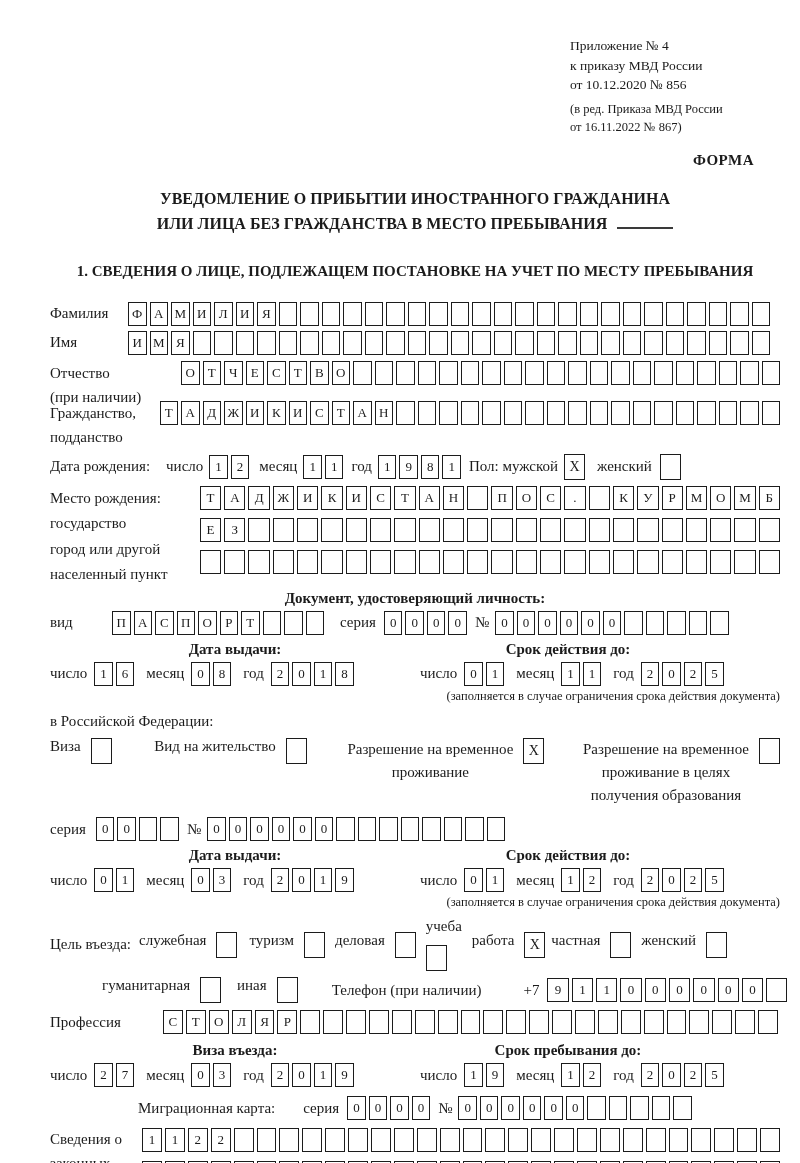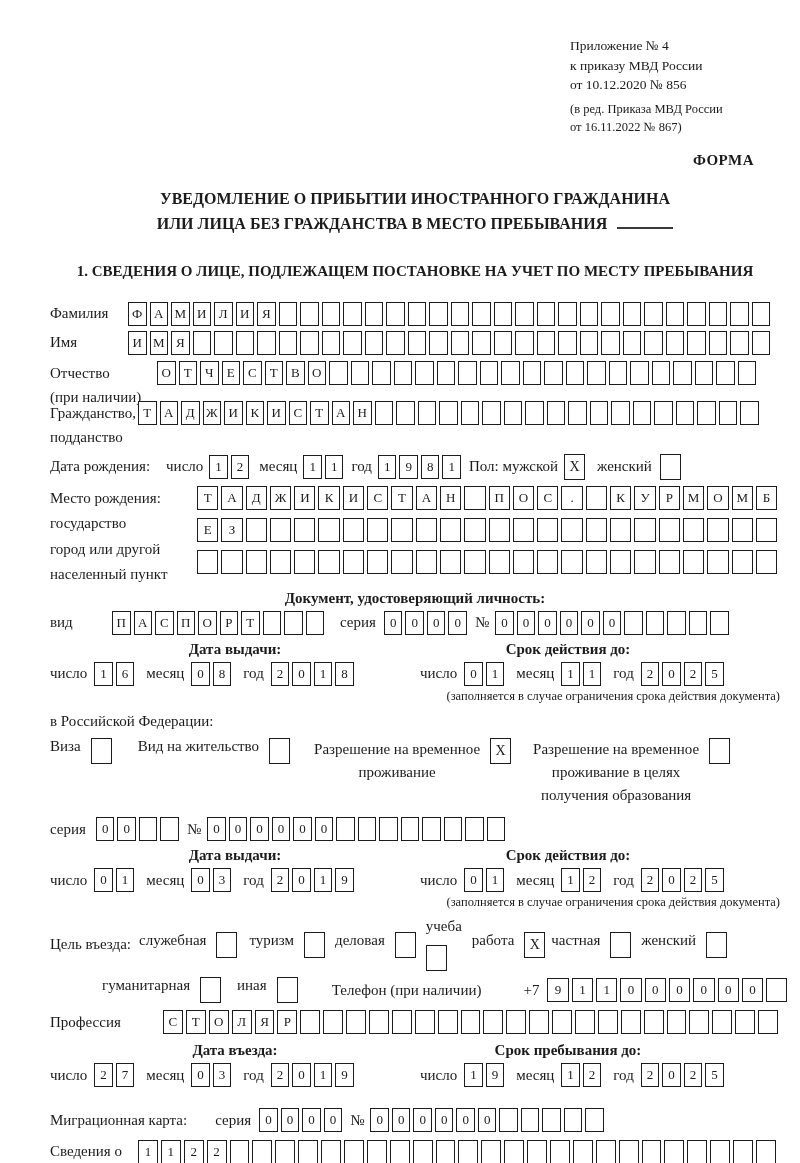--- a/index.html
+++ b/index.html
@@ -8,21 +8,21 @@
     font-family:"Liberation Serif","DejaVu Serif",serif; color:#1b1b1b;
     box-sizing:border-box; padding:36px 20px 10px 50px; overflow:hidden;
   }
   .top-right{ width:196px; margin-left:auto; margin-right:14px; font-size:13.5px; line-height:1.45; }
   .top-right .rev{ margin-top:5px; font-size:12.5px; }
   .forma{ text-align:right; font-weight:bold; font-size:15px; margin:16px 26px 0 0; letter-spacing:.5px;}
   .title{ text-align:center; font-weight:bold; font-size:16px; line-height:1.55; margin-top:18px; }
   .blank-line{ display:inline-block; width:56px; border-bottom:2.4px solid #3a3a3a; height:1px; vertical-align:baseline; margin-left:10px;}
   .sec-heading{ text-align:center; font-weight:bold; font-size:15px; margin-top:26px; white-space:nowrap;}
   .frow{ display:flex; align-items:center; flex-wrap:nowrap; margin-top:7px; }
-  .frow.start{ align-items:flex-start; }
+  .frow.start{ align-items:flex-start;justify-content:space-between; }
   .lbl{ font-size:15px; white-space:nowrap; }
   .lblcol{ font-size:15px; line-height:1.62; flex:0 0 auto; }
   .grid{ display:inline-flex; gap:3px; flex:0 0 auto; }
   .cell{
     box-sizing:border-box; width:18.5px; height:24px; border:1.8px solid #1c1c1c; background:#fff;
     display:inline-flex; align-items:center; justify-content:center;
     font-size:13px; font-family:"Liberation Serif","DejaVu Serif",serif; flex:0 0 auto;
   }
   .gw21 .cell{ width:21.3px; }
   .gw20 .cell{ width:19.9px; }
@@ -633,21 +633,21 @@
         <span class="cell"></span>
         <span class="cell"></span>
         <span class="cell"></span>
         <span class="cell"></span>
         <span class="cell"></span>
       </span>
   </div>
 
   <div class="halves" style="margin-top:8px;">
     <div class="half-l">
-      <div class="dhead">Дата въезда:</div>
+      <div class="dhead">Виза въезда:</div>
       <div class="dline">
         <span class="dl">число</span>
           <span class="grid">
             <span class="cell">2</span>
             <span class="cell">7</span>
           </span>
         <span class="dl">месяц</span>
           <span class="grid">
             <span class="cell">0</span>
             <span class="cell">3</span>
@@ -678,21 +678,21 @@
           <span class="grid">
             <span class="cell">2</span>
             <span class="cell">0</span>
             <span class="cell">2</span>
             <span class="cell">5</span>
           </span>
       </div>
     </div>
   </div>
 
-  <div class="frow" style="margin-top:21px;">
+  <div class="frow" style="margin-top:9px;justify-content:center;">
     <span class="lbl mr28">Миграционная карта:</span>
     <span class="lbl mr8">серия</span>
     <span class="grid mr8">
         <span class="cell">0</span>
         <span class="cell">0</span>
         <span class="cell">0</span>
         <span class="cell">0</span>
       </span>
     <span class="lbl mr6">№</span>
     <span class="grid">

